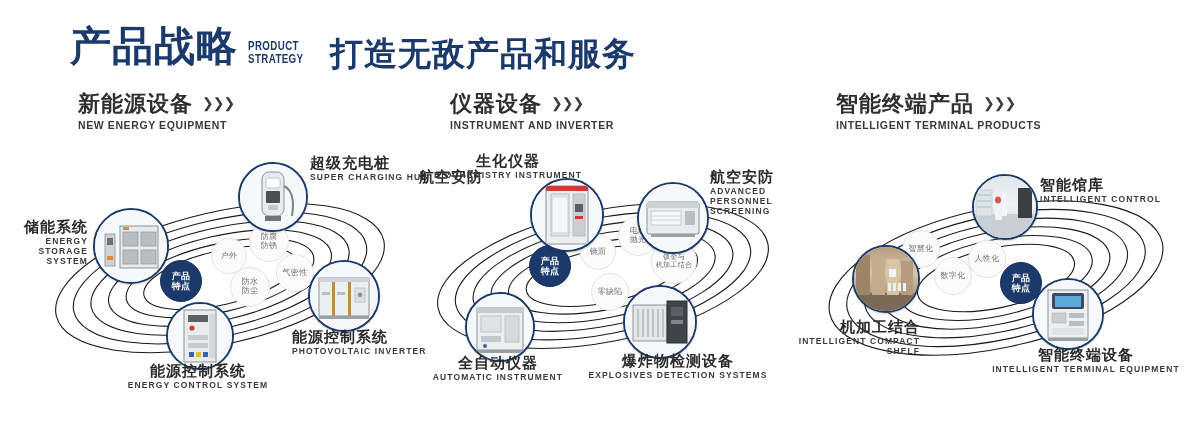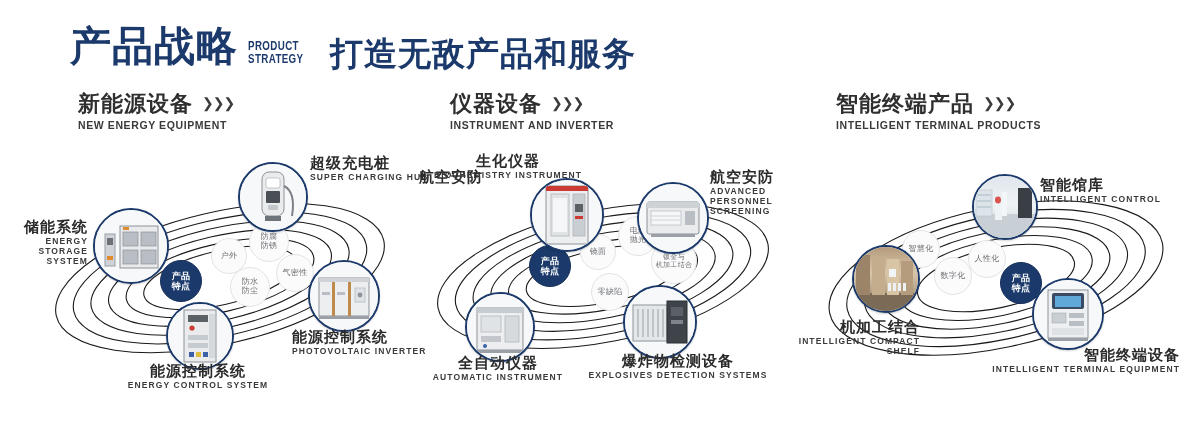--- a/index.html
+++ b/index.html
@@ -445,19 +445,19 @@
           <rect x="18" y="13" width="32" height="16" rx="2" fill="#3a4a63"></rect>
           <rect x="21" y="16" width="26" height="11" fill="#5fa8d8"></rect>
           <rect x="18" y="33" width="14" height="10" fill="#c9ced3" stroke="#a9aeb3" stroke-width=".6"></rect>
           <rect x="35" y="33" width="15" height="5" fill="#b9bec4"></rect>
           <rect x="35" y="41" width="15" height="5" fill="#b9bec4"></rect>
           <rect x="18" y="48" width="32" height="7" fill="#dfe2e5"></rect>
           <rect x="14" y="58" width="40" height="3" fill="#9aa0a6"></rect>
         </svg>
       </div>
     </div>
-    <div class="lab c" style="left:160px;top:196px;width:220px;text-align:right;">
+    <div class="lab c" style="left:176px;top:196px;width:220px;">
       <div class="cn">智能终端设备</div>
       <div class="en">INTELLIGENT TERMINAL EQUIPMENT</div>
     </div>
   </div>
 
 </div>
 
 </body></html>

